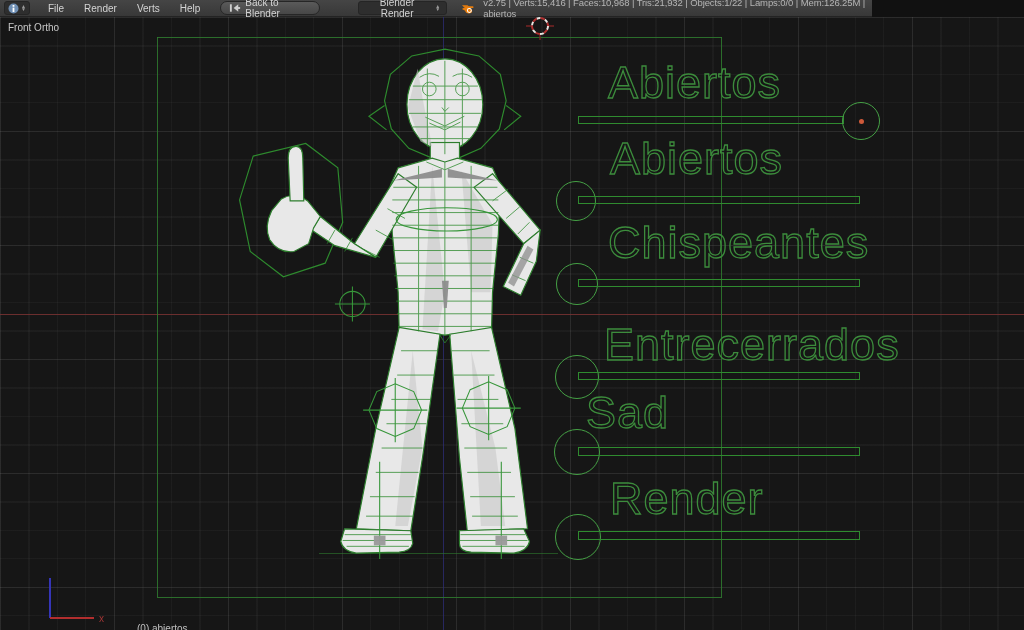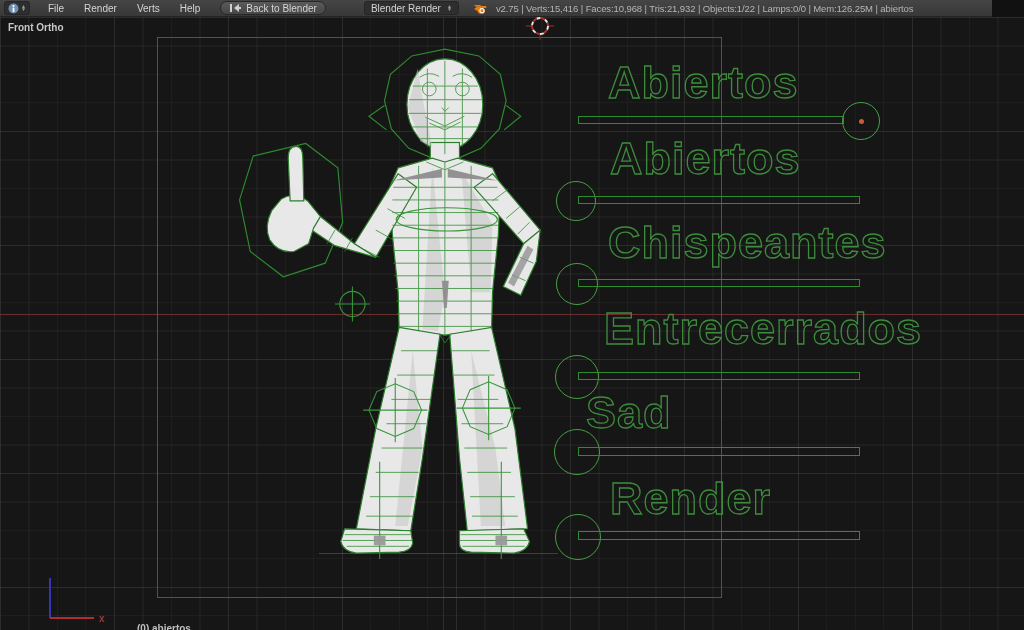--- a/index.html
+++ b/index.html
@@ -1,42 +1,41 @@
 <!DOCTYPE html>
 <html><head>
 <meta charset="utf-8">
 <style>
   * { margin:0; padding:0; box-sizing:border-box; }
   html,body { width:1024px; height:630px; overflow:hidden; background:#111;
               font-family:"Liberation Sans", sans-serif; }
   #app { position:relative; width:1024px; height:630px; overflow:hidden; }
 
   
-  #header { position:absolute; left:0; top:0; width:992px; height:17px; z-index:50;
+  #header { position:absolute; left:0; top:0; width:872px; height:17px; z-index:50;
             background:linear-gradient(#454545,#383838); border-bottom:1px solid #232323;
             display:flex; align-items:center; gap:0; color:#d4d4d4; font-size:10px; }
   .editor-btn { display:flex; align-items:center; gap:2px; background:#2e2e2e; border:1px solid #252525;
                 border-radius:3px; height:14px; padding:0 3px; margin:0 8px 0 4px; }
   .updown { display:flex; flex-direction:column; line-height:3px; font-size:5px; color:#9a9a9a; }
   .menu-item { padding:0 10px; cursor:default; }
   .btn { display:flex; align-items:center; gap:4px; background:linear-gradient(#5a5a5a,#474747);
          border:1px solid #262626; border-radius:8px; height:14px; padding:0 8px; margin:0 10px; }
   .engine { display:flex; align-items:center; gap:6px; background:#2e2e2e; border:1px solid #252525;
             border-radius:3px; height:14px; padding:0 6px; margin-left:28px;text-align:center; }
   #stats { margin-left:8px; color:#b5b5b5; font-size:9.5px; letter-spacing:-0.1px; }
 
   
   #viewport { position:absolute; left:0; top:17px; width:1024px; height:613px; overflow:hidden;
     background-color:#161616;
     background-image:
       repeating-linear-gradient(to right, rgba(140,140,140,0.13) 0 1px, transparent 1px 114px),
       repeating-linear-gradient(to bottom, rgba(140,140,140,0.13) 0 1px, transparent 1px 114px),
       repeating-linear-gradient(to right, rgba(130,130,130,0.07) 0 1px, transparent 1px 28.5px),
       repeating-linear-gradient(to bottom, rgba(130,130,130,0.07) 0 1px, transparent 1px 28.5px);
-    font-weight: bold;
   }
   .abs { position:absolute; }
   #axis-x { left:0; top:297px; width:1024px; height:1px; background:#7a3333; opacity:.85; }
   #axis-z { left:443px; top:0; width:1px; height:613px; background:#2c2c72; opacity:.8; }
   .gline { background:#2f7c2f; opacity:.85; }
   #view-label { left:8px; top:5px; color:#c8c8c8; font-size:10px; }
   #object-label { left:137px; top:606px; color:#c0c0c0; font-size:10px; }
 
   
   .sk-label { position:absolute; font-size:45px; letter-spacing:1px; color:transparent;
@@ -222,21 +221,21 @@
       <div class="sk-track" style="left:578px;top:179px;width:282px"></div>
     </div>
 
     <div>
       <div class="sk-label" style="left:576px;top:200px">Chispeantes</div>
       <div class="sk-handle" style="left:556px;top:246px;width:42px;height:42px"></div>
       <div class="sk-track" style="left:578px;top:262px;width:282px"></div>
     </div>
 
     <div>
-      <div class="sk-label" style="left:572px;top:286px">Entrecerrados</div>
+      <div class="sk-label" style="left:572px;top:302px">Entrecerrados</div>
       <div class="sk-handle" style="left:555px;top:338px;width:44px;height:44px"></div>
       <div class="sk-track" style="left:578px;top:355px;width:282px"></div>
     </div>
 
     <div>
       <div class="sk-label" style="left:554px;top:370px">Sad</div>
       <div class="sk-handle" style="left:554px;top:412px;width:46px;height:46px"></div>
       <div class="sk-track" style="left:578px;top:430px;width:282px;height:9px"></div>
     </div>
 

